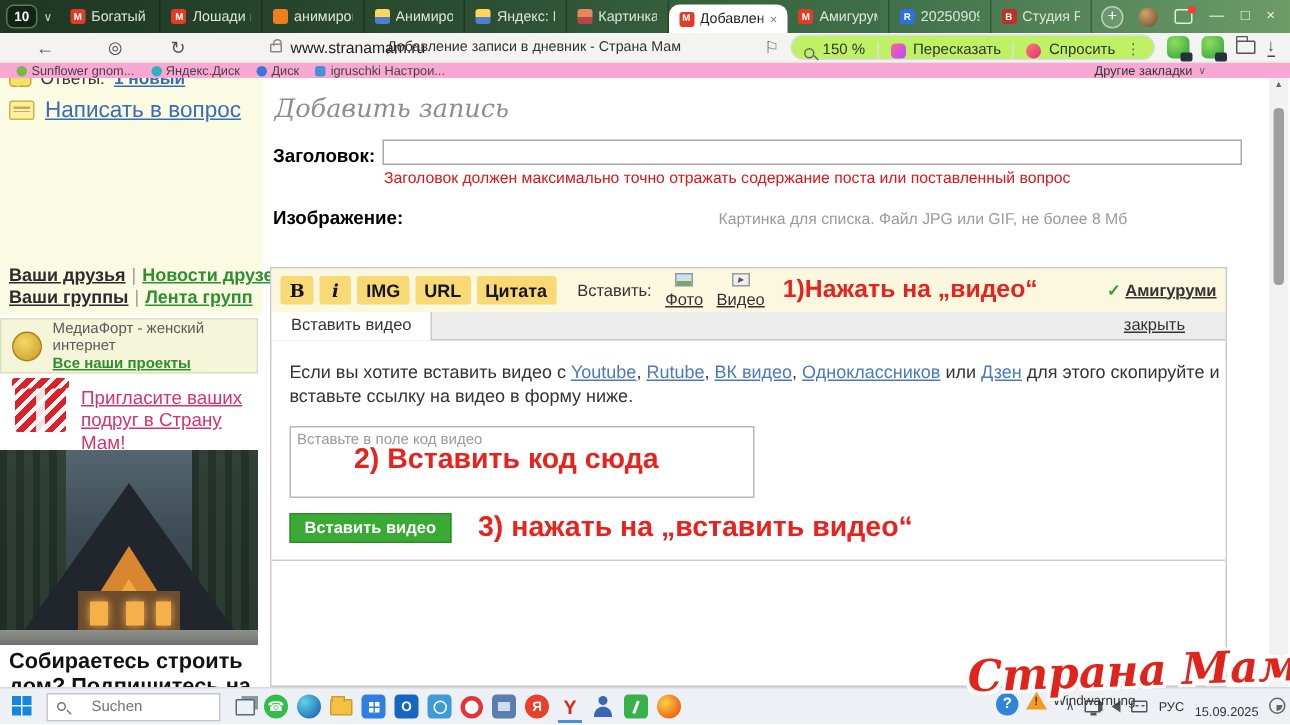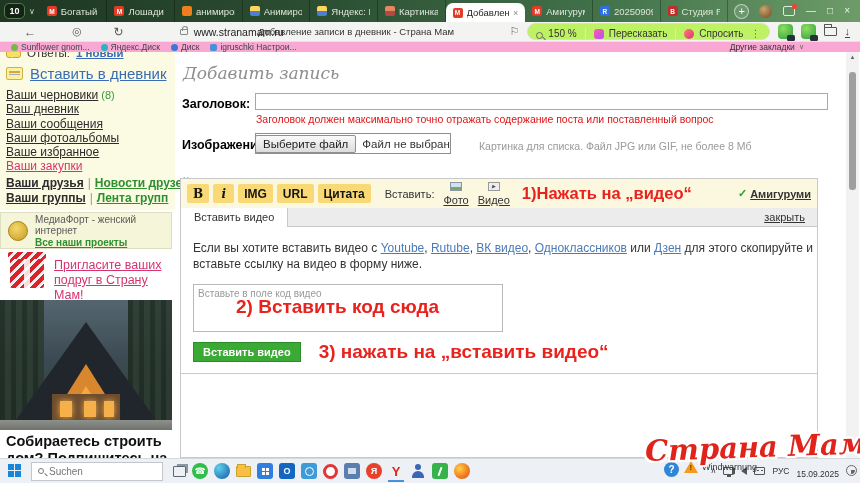--- a/index.html
+++ b/index.html
@@ -191,21 +191,21 @@
     display:flex; align-items:center; justify-content:center; font-size:5px; color:#555; }
   .ann { color:#e8231d; font-weight:bold; white-space:nowrap;text-align:center; }
   .ann1 { font-size:16.5px; margin-left:8px; }
   .check { margin-left:auto; display:flex; align-items:center; gap:3px; font-size:11px;
     font-weight:bold; color:#333; }
   .check-ico { color:#2fa32f; font-size:11px; font-style:normal; }
   .tabstrip { height:19px; background:#ececec; border-bottom:1px solid #c9c9c9;
     display:flex; align-items:center; font-size:11px; }
   .vtab { background:#fff; border-right:1px solid #c9c9c9; height:19px; display:flex;
     align-items:center; padding:0 13px; color:#333; }
-  .close-link { margin-left:auto; margin-right:12px; color:#333; text-decoration:underline; }
+  .close-link { margin-left:auto; margin-right:27px; color:#333; text-decoration:underline; }
   .panel { background:#fff; padding:0 10px 10px 10px; border-bottom:1px solid #c9c9c9; }
   .instr { font-size:12px; color:#333; line-height:16px; width:620px; margin:13px 0 0 2px; }
   .instr a { color:#4a7ab8; text-decoration:underline; }
   .code-box { position:relative; width:310px; height:48px; margin:12px 0 0 2px; }
   .code-box textarea { width:310px; height:48px; border:1px solid #b9b9b9; resize:none;
     font-family:"Liberation Sans", sans-serif; font-size:10px; color:#333; padding:3px 4px; }
   .code-box textarea::placeholder { color:#9a9a9a; }
   .ann2 { position:absolute; left:43px; top:12px; font-size:19px; }
   .btn-row { display:flex; align-items:center; gap:18px; margin:9px 0 0 2px; }
   .green-btn { background:#3aaa35; border:1px solid #2d8f29; color:#fff; font-size:11px;
@@ -225,22 +225,22 @@
   .sb-up { position:absolute; left:0; top:2px; width:13px; text-align:center; font-size:6px; color:#666; }
   .sb-thumb { position:absolute; left:3px; top:20px; width:7px; height:118px; background:#9f9f9f; border-radius:3px; }
 
   
   .taskbar { position:absolute; left:0; top:458px; width:860px; height:25px; background:#edf0f5;
     border-top:1px solid #d5d8dd; display:flex; align-items:center; z-index:4; }
   .start { position:relative; width:14px; height:14px; margin-left:8px; flex:none; }
   .start i { position:absolute; width:6px; height:6px; background:#1587dd; }
   .start i:nth-child(1){left:0;top:0;} .start i:nth-child(2){left:7px;top:0;}
   .start i:nth-child(3){left:0;top:7px;} .start i:nth-child(4){left:7px;top:7px;}
-  .search-box { margin-left:9px; width:132px; height:19px; background:#fff; border:1px solid #c3c7cd;
-    display:flex; align-items:center; gap:5px; padding:0 6px; flex:none; }
+  .search-box { margin-left:9px; width:116px; height:19px; background:#fff; border:1px solid #c3c7cd;
+    display:flex; align-items:center; gap:17px; padding:0 6px; flex:none; }
   .search-box input { border:none; outline:none; width:90px; font-size:10px; color:#444;
     font-family:"Liberation Sans", sans-serif; background:transparent; }
   .smag { position:relative; width:6px; height:6px; border:1.2px solid #777; border-radius:50%; flex:none; }
   .smag::after { content:""; position:absolute; left:4.5px; top:4.5px; width:3.5px; height:1.2px;
     background:#777; transform:rotate(45deg); }
   .task-apps { display:flex; align-items:center; gap:6px; margin-left:10px; }
   .tapp { width:16px; height:16px; display:flex; align-items:center; justify-content:center;
     font-size:9px; color:#fff; flex:none; position:relative; }
   .taskview { width:13px; height:11px; border:1.3px solid #5a6670; border-radius:1px; box-shadow:3px -3px 0 -1px #8a98a4; }
   .whatsapp { border-radius:50%; background:#2fbf49; }
@@ -411,31 +411,23 @@
     <div class="sidebar-bg"></div>
 
     <div class="abs replies">
       <span class="bubble"></span>
       <span>Ответы:</span>
       <a class="link-blue">1 новый</a>
     </div>
 
     <div class="abs write-row">
       <span class="pencil"></span>
-      <a class="write-link">Вставить в дневник</a>
-    </div>
-
-    <div class="abs side-links">
-      <div><a>Ваши черновики</a><span class="cnt">(8)</span></div>
-      <div><a>Ваш дневник</a></div>
-      <div><a>Ваши сообщения</a></div>
-      <div><a>Ваши фотоальбомы</a></div>
-      <div><a>Ваше избранное</a></div>
-      <div class="sl-red"><a>Ваши закупки</a></div>
-    </div>
+      <a class="write-link">Написать в вопрос</a>
+    </div>
+
 
     <div class="abs pair-row row-friends">
       <a class="main-l">Ваши друзья</a><span class="psep">|</span><a class="green-l">Новости друзей</a>
     </div>
     <div class="abs mediafort">
       <span class="shield"></span>
       <span class="mf-col">
         <span class="mf-title">МедиаФорт - женский интернет</span>
         <a class="mf-link green-l">Все наши проекты</a>
       </span>
@@ -464,24 +456,20 @@
     </div>
     <div class="abs ad-caption">Собираетесь строить дом? Подпишитесь на</div>
 
     <div class="abs heading">Добавить запись</div>
 
     <div class="abs f-label lbl-title">Заголовок:</div>
     <input class="abs inp-title" type="text" style="">
     <div class="abs hint-red">Заголовок должен максимально точно отражать содержание поста или поставленный вопрос</div>
 
     <div class="abs f-label lbl-img">Изображение:</div>
-    <div class="abs file-box">
-      <span class="file-btn">Выберите файл</span>
-      <span class="file-status">Файл не выбран</span>
-    </div>
     <div class="abs hint-gray">Картинка для списка. Файл JPG или GIF, не более 8 Мб</div>
 
     <div class="abs editor-box">
       <div class="toolbar">
         <span class="tb-btn serif">B</span>
         <span class="tb-btn serif ital">i</span>
         <span class="tb-btn">IMG</span>
         <span class="tb-btn">URL</span>
         <span class="tb-btn">Цитата</span>
         <span class="ins-label">Вставить:</span>

